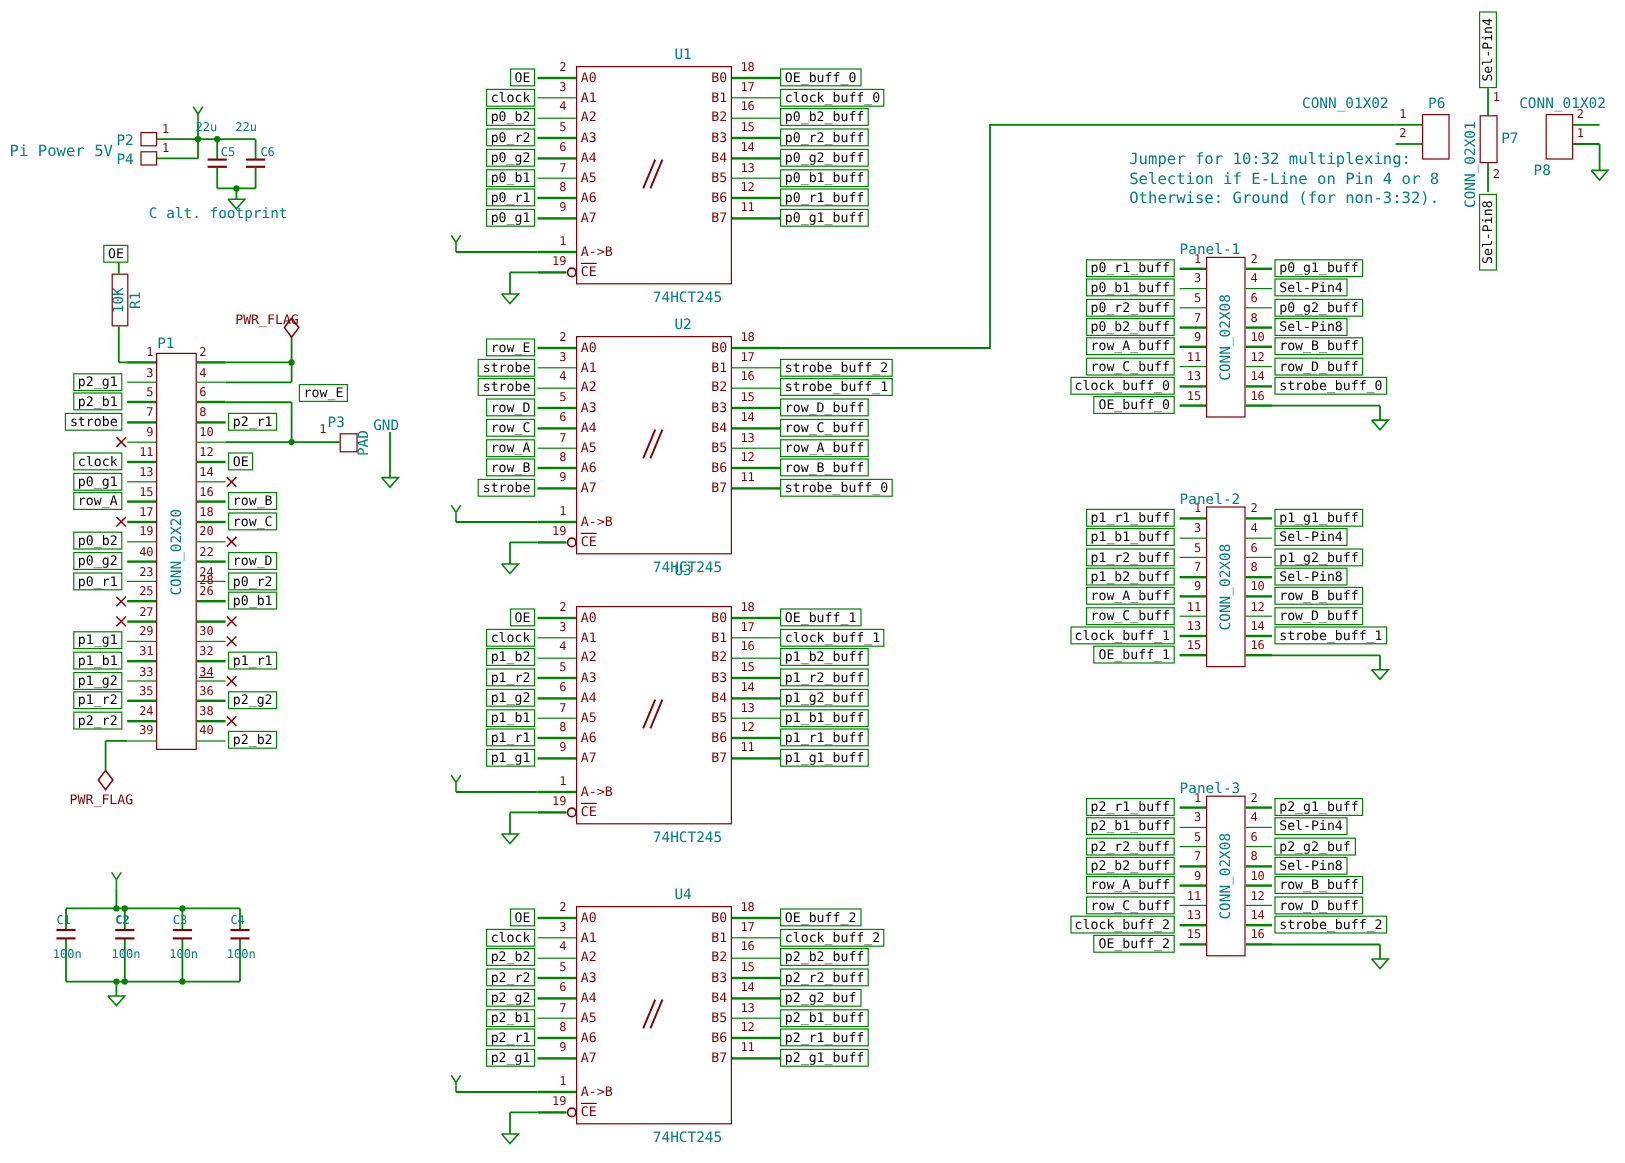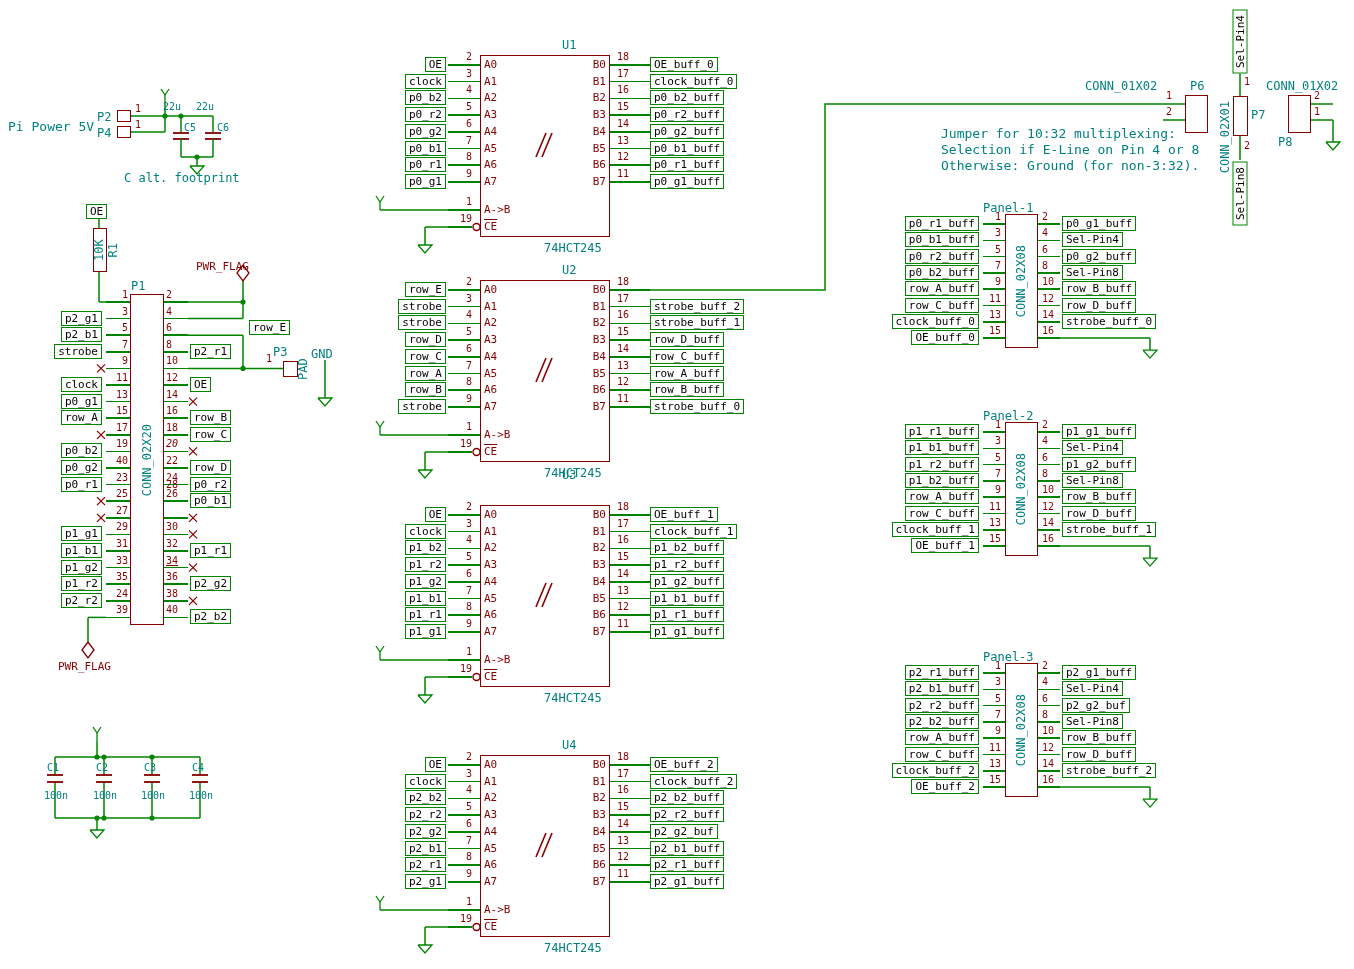--- a/index.html
+++ b/index.html
@@ -550,21 +550,21 @@
     <div class="t gl" style="top: 410.2px; right: 1252px;">row_A</div>
     <div class="t gl" style="left: 190px; top: 410.2px;">row_B</div>
     <div class="stub" style="left: 106px; top: 434px; width: 24px;"></div>
     <div class="stub" style="left: 164px; top: 434px; width: 24px;"></div>
     <div class="t pn" style="left: 104px; top: 421.8px; width: 24px; text-align: right;">17</div>
     <div class="t pn" style="left: 166px; top: 421.8px;">18</div>
     <div class="t gl" style="left: 190px; top: 426.8px;">row_C</div>
     <div class="stub" style="left: 106px; top: 450.6px; width: 24px;"></div>
     <div class="stub" style="left: 164px; top: 450.6px; width: 24px;"></div>
     <div class="t pn" style="left: 104px; top: 438.4px; width: 24px; text-align: right;">19</div>
-    <div class="t pn" style="left: 166px; top: 438.4px; font-style: italic;">20</div>
+    <div class="t pn" style="left: 166px; top: 438.4px;">20</div>
     <div class="t gl" style="top: 443.4px; right: 1252px;">p0_b2</div>
     <div class="stub" style="left: 106px; top: 467.2px; width: 24px;"></div>
     <div class="stub" style="left: 164px; top: 467.2px; width: 24px;"></div>
     <div class="t pn" style="left: 104px; top: 455px; width: 24px; text-align: right;">40</div>
     <div class="t pn" style="left: 166px; top: 455px;">22</div>
     <div class="t gl" style="top: 460px; right: 1252px;">p0_g2</div>
     <div class="t gl" style="left: 190px; top: 460px;">row_D</div>
     <div class="stub" style="left: 106px; top: 483.8px; width: 24px;"></div>
     <div class="stub" style="left: 164px; top: 483.8px; width: 24px;"></div>
     <div class="t pn" style="left: 104px; top: 471.6px; width: 24px; text-align: right;">23</div>
@@ -759,21 +759,21 @@
     <div class="t pn" style="left: 1042px; top: 757.8px;">14</div>
     <div class="t gl" style="top: 762.8px; right: 375px;">clock_buff_2</div>
     <div class="t gl" style="left: 1062px; top: 762.8px;">strobe_buff_2</div>
     <div class="stub" style="left: 983px; top: 786.3px; width: 22px;"></div>
     <div class="stub" style="left: 1038px; top: 786.3px; width: 22px;"></div>
     <div class="t pn" style="left: 981px; top: 774.1px; width: 20px; text-align: right;">15</div>
     <div class="t pn" style="left: 1042px; top: 774.1px;">16</div>
     <div class="t gl" style="top: 779.1px; right: 375px;">OE_buff_2</div>
     <div class="t ref small" style="left: 47px; top: 762px;">C1</div>
     <div class="t ref small" style="left: 44px; top: 790px;">100n</div>
-    <div class="t ref small" style="left: 96px; top: 762px;">C2</div>
+    <div class="t ref small" style="left: 96px; top: 762px; font-weight: bold;">C2</div>
     <div class="t ref small" style="left: 93px; top: 790px;">100n</div>
     <div class="t ref small" style="left: 144px; top: 762px;">C3</div>
     <div class="t ref small" style="left: 141px; top: 790px;">100n</div>
     <div class="t ref small" style="left: 192px; top: 762px;">C4</div>
     <div class="t ref small" style="left: 189px; top: 790px;">100n</div>
     <div class="body" style="left: 117px; top: 110px; width: 14px; height: 12px;"></div>
     <div class="body" style="left: 117px; top: 126px; width: 14px; height: 12px;"></div>
     <div class="body" style="left: 1185px; top: 95px; width: 23px; height: 38px;"></div>
     <div class="body" style="left: 1233px; top: 96px; width: 15px; height: 40px;"></div>
     <div class="body" style="left: 1288px; top: 95px; width: 23px; height: 38px;"></div>

